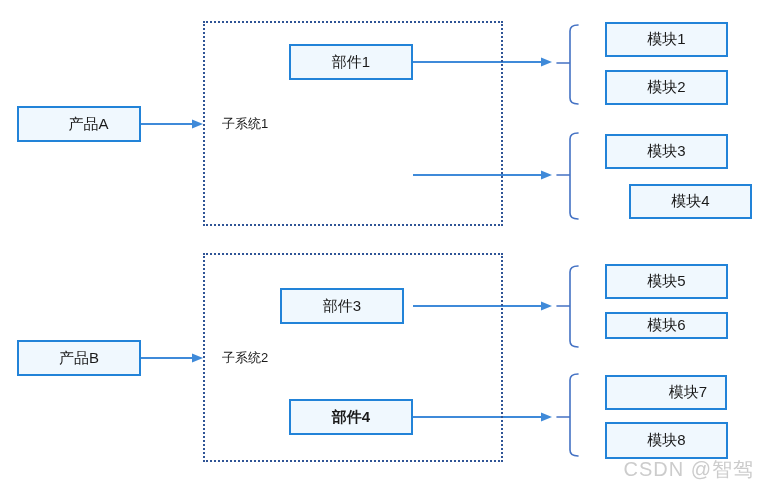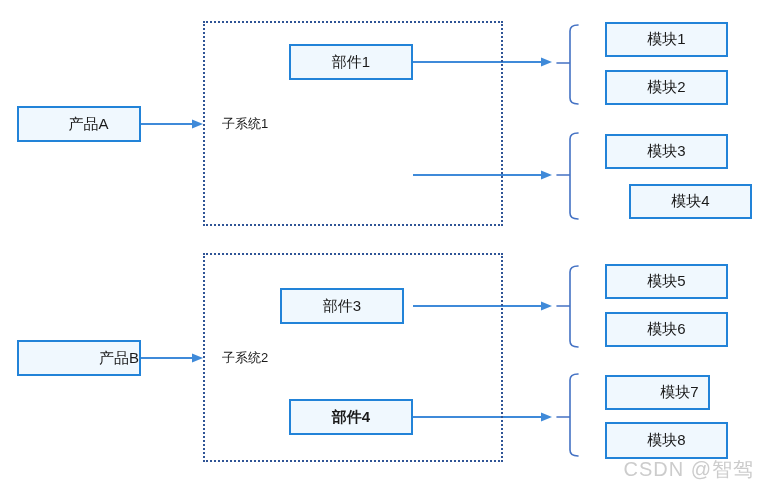--- a/index.html
+++ b/index.html
@@ -101,21 +101,21 @@
   <div class="container-box" style="left:203px;top:21px;width:300px;height:205px;">
     <span class="subsystem-label">子系统1</span>
   </div>
   <div class="container-box" style="left:203px;top:253px;width:300px;height:209px;">
     <span class="subsystem-label">子系统2</span>
   </div>
 
   <div class="node" style="left:17px;top:106px;width:124px;height:36px;padding-left:19px;">
     <span>产品A</span>
   </div>
-  <div class="node" style="left:17px;top:340px;width:124px;height:36px;justify-content:flex-end;">
+  <div class="node" style="left:17px;top:340px;width:124px;height:36px;">
     <span>产品B</span>
   </div>
 
   <div class="node" style="left:289px;top:44px;width:124px;height:36px;">
     <span>部件1</span>
   </div>
   <div class="node" style="left:280px;top:288px;width:124px;height:36px;">
     <span>部件3</span>
   </div>
   <div class="node" style="left:289px;top:399px;width:124px;height:36px;font-weight:bold;">
@@ -130,24 +130,24 @@
   </div>
   <div class="node" style="left:605px;top:134px;width:123px;height:35px;">
     <span>模块3</span>
   </div>
   <div class="node" style="left:605px;top:184px;width:123px;height:35px;margin-left:24px;">
     <span>模块4</span>
   </div>
   <div class="node" style="left:605px;top:264px;width:123px;height:35px;">
     <span>模块5</span>
   </div>
-  <div class="node" style="left:605px;top:312px;width:123px;height:35px;">
+  <div class="node" style="left:605px;top:312px;width:123px;height:27px;">
     <span>模块6</span>
   </div>
-  <div class="node" style="left:605px;top:375px;width:105px;height:35px;padding-left:44px;">
+  <div class="node" style="left:605px;top:375px;width:122px;height:35px;padding-left:44px;">
     <span>模块7</span>
   </div>
   <div class="node" style="left:605px;top:422px;width:123px;height:37px;">
     <span>模块8</span>
   </div>
 
   <div class="watermark">CSDN @智驾</div>
 
 </div>
 

